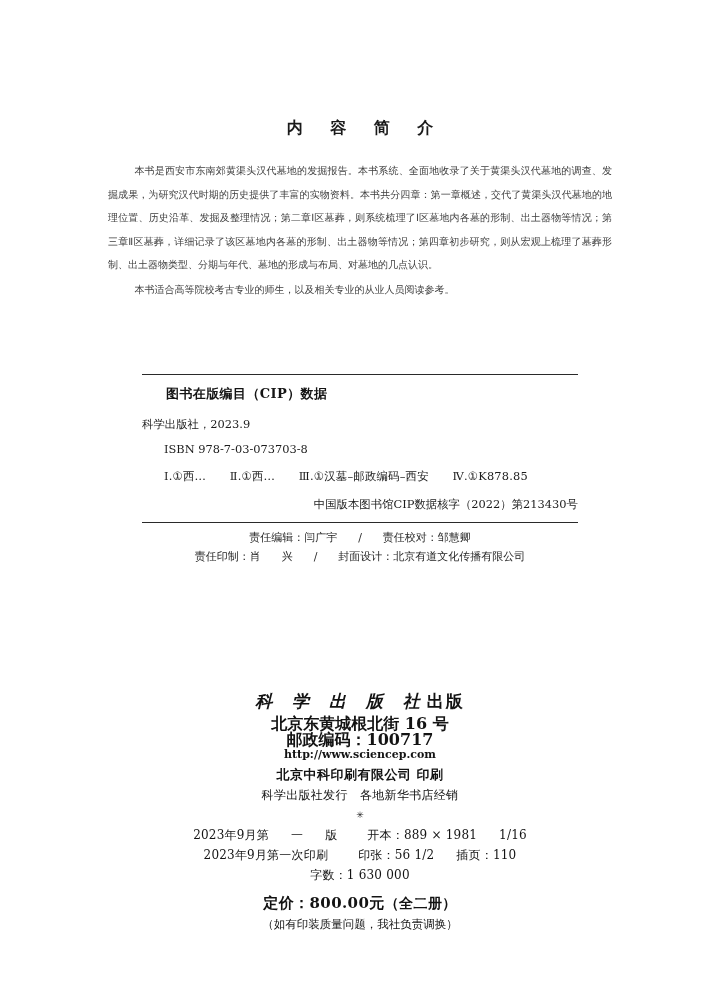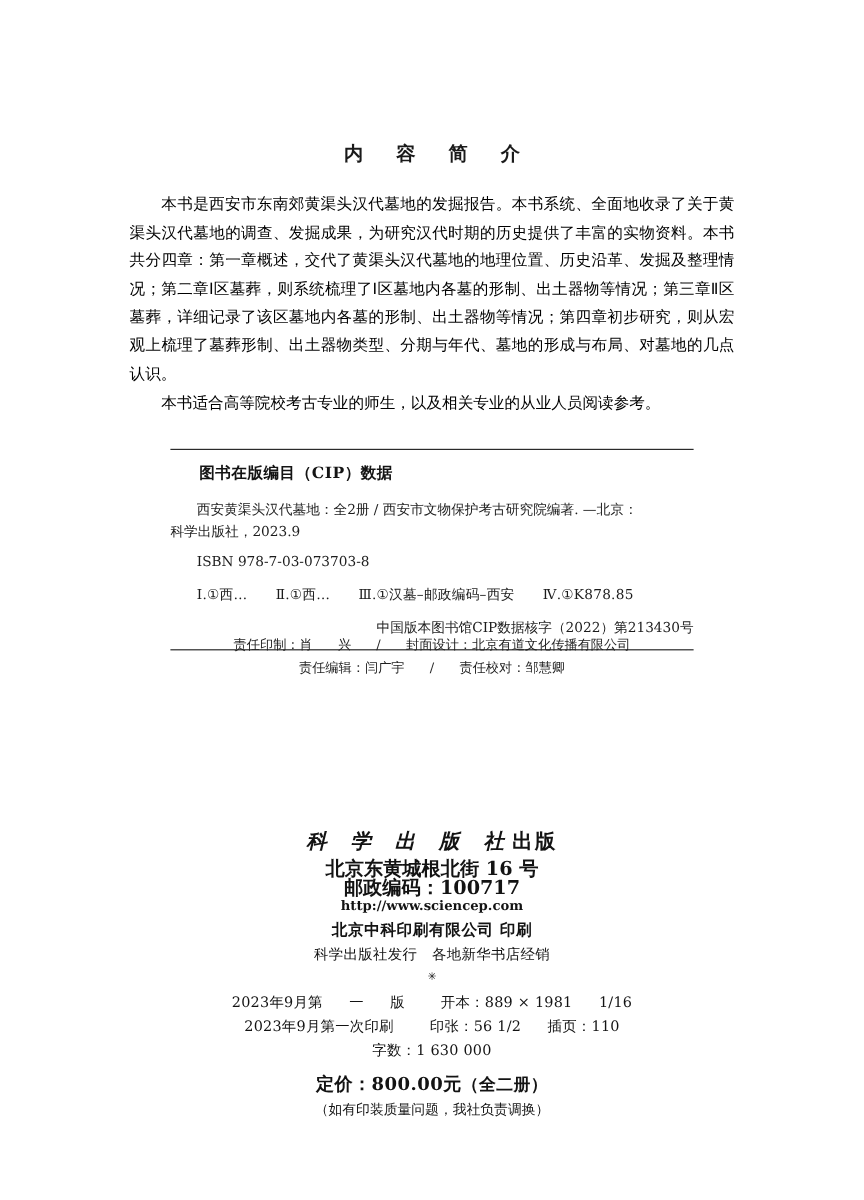--- a/index.html
+++ b/index.html
@@ -33,28 +33,28 @@
     text-align: center;
     font-size: 16px;
     font-weight: bold;
     letter-spacing: 11px;
     text-indent: 11px;
     margin: 0 0 20px 0;
     font-family: "DejaVu Sans", "Liberation Sans", sans-serif;
     color: #1a1a1a;
   }
   .abstract-para {
-    font-size: 13px;
+    font-size: 10px;
     line-height: 23.6px;
     text-align: justify;
     text-justify: inter-ideograph;
     text-indent: 26.4px;
     margin: 0;
-    color: #000000;
-    font-family: Liberation Mono, monospace;
+    color: #404040;
+    font-family: Liberation Serif, serif;
   }
   .abstract-para + .abstract-para {
     margin-top: 1px;
   }
 
   
   .cip-block {
     position: absolute;
     left: 142px;
     top: 374px;
@@ -212,21 +212,20 @@
     <div class="abstract-title">内 容 简 介</div>
     <p class="abstract-para">本书是西安市东南郊黄渠头汉代墓地的发掘报告。本书系统、全面地收录了关于黄渠头汉代墓地的调查、发掘成果，为研究汉代时期的历史提供了丰富的实物资料。本书共分四章：第一章概述，交代了黄渠头汉代墓地的地理位置、历史沿革、发掘及整理情况；第二章Ⅰ区墓葬，则系统梳理了Ⅰ区墓地内各墓的形制、出土器物等情况；第三章Ⅱ区墓葬，详细记录了该区墓地内各墓的形制、出土器物等情况；第四章初步研究，则从宏观上梳理了墓葬形制、出土器物类型、分期与年代、墓地的形成与布局、对墓地的几点认识。</p>
     <p class="abstract-para">本书适合高等院校考古专业的师生，以及相关专业的从业人员阅读参考。</p>
   </div>
 
   <div class="cip-block">
     <div class="cip-rule"></div>
     <div class="cip-heading">图书在版编目（CIP）数据</div>
 
     <div class="cip-body">
-      <p class="cip-entry">西安黄渠头汉代墓地：全2册 / 西安市文物保护考古研究院编著. —北京：</p>
       <p class="cip-line">科学出版社，2023.9</p>
       <div class="cip-gap"></div>
       <p class="cip-indent">ISBN 978-7-03-073703-8</p>
 
       <p class="cip-class">
         <span>Ⅰ.①西…</span>
         <span class="sep"></span>
         <span>Ⅱ.①西…</span>
         <span class="sep"></span>
         <span>Ⅲ.①汉墓–邮政编码–西安</span>
@@ -235,34 +234,34 @@
       </p>
 
       <p class="cip-number">中国版本图书馆CIP数据核字（2022）第213430号</p>
     </div>
 
     <div class="cip-rule bottom"></div>
   </div>
 
   <div class="credits">
     <div>
+      <span>责任编辑：闫广宇</span>
+      <span class="spacer"></span>
+      <span>/</span>
+      <span class="spacer"></span>
+      <span>责任校对：邹慧卿</span>
+    </div>
+    <div>
       <span>责任印制：肖</span>
       <span class="spacer"></span>
       <span>兴</span>
       <span class="spacer"></span>
       <span>/</span>
       <span class="spacer"></span>
       <span>封面设计：北京有道文化传播有限公司</span>
-    </div>
-    <div>
-      <span>责任编辑：闫广宇</span>
-      <span class="spacer"></span>
-      <span>/</span>
-      <span class="spacer"></span>
-      <span>责任校对：邹慧卿</span>
     </div>
   </div>
 
   <div class="colophon">
 
     <div class="pub-logo-line">
       <span class="mark">科 学 出 版 社</span><span>出版</span>
     </div>
 
     <p class="pub-addr">北京东黄城根北街 16 号</p>

